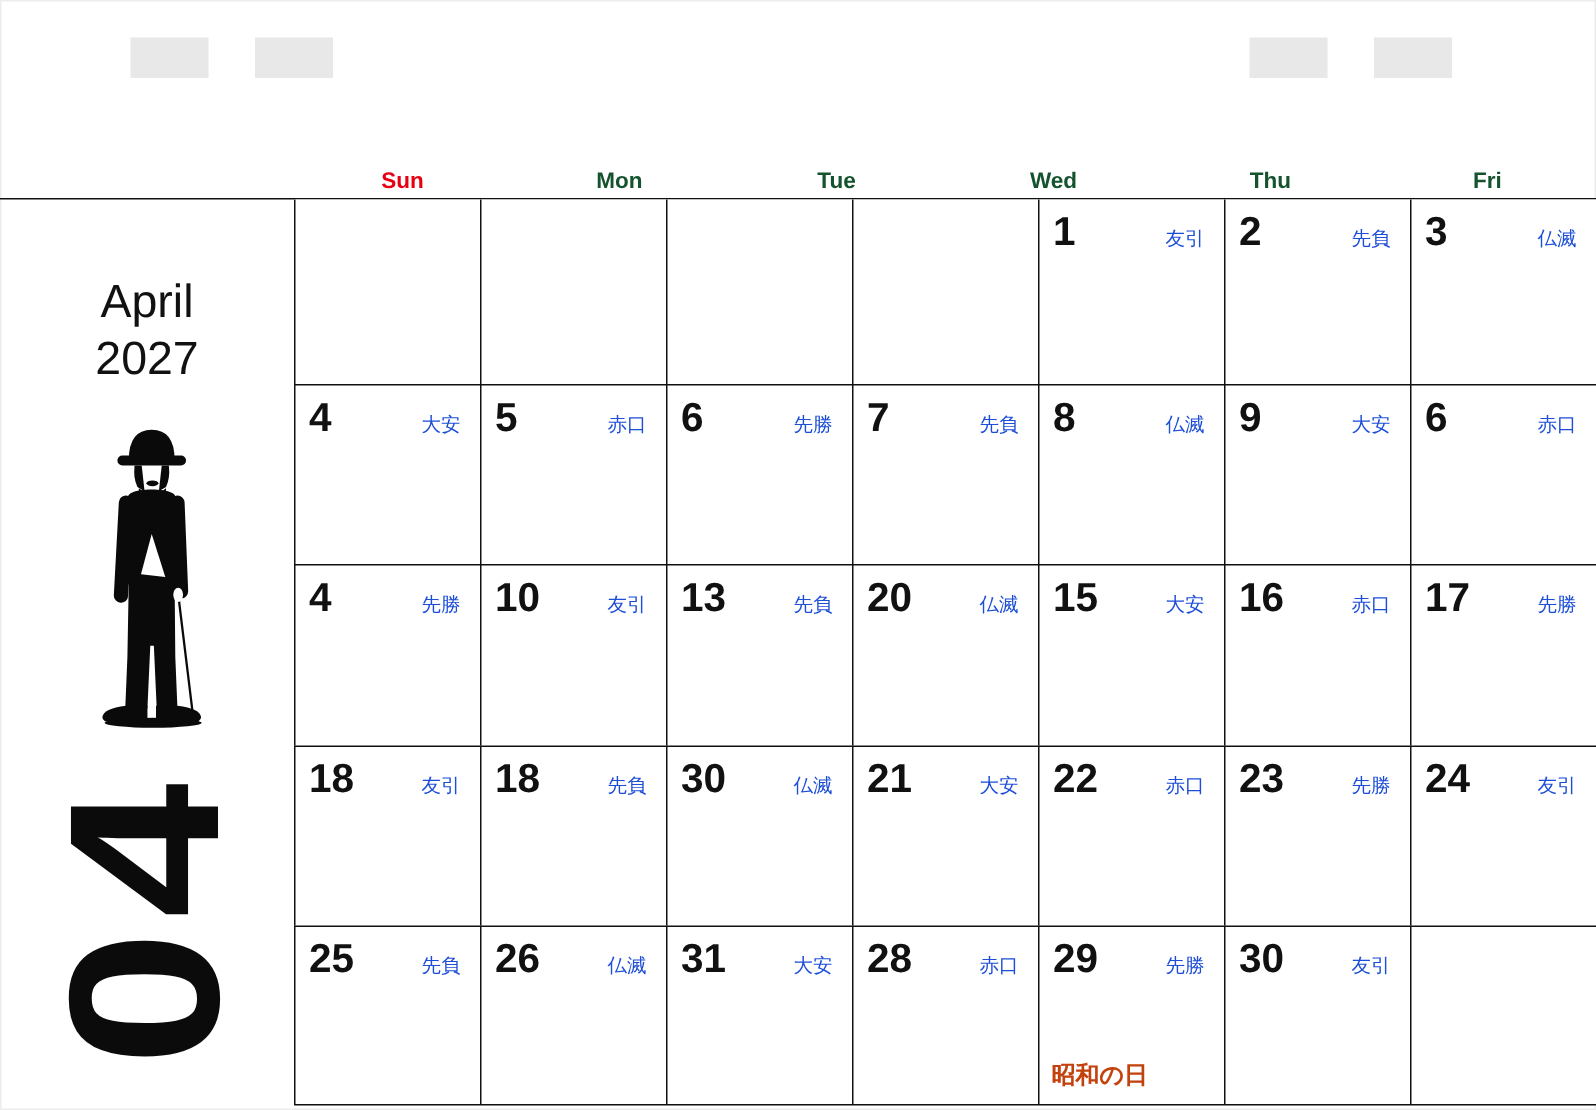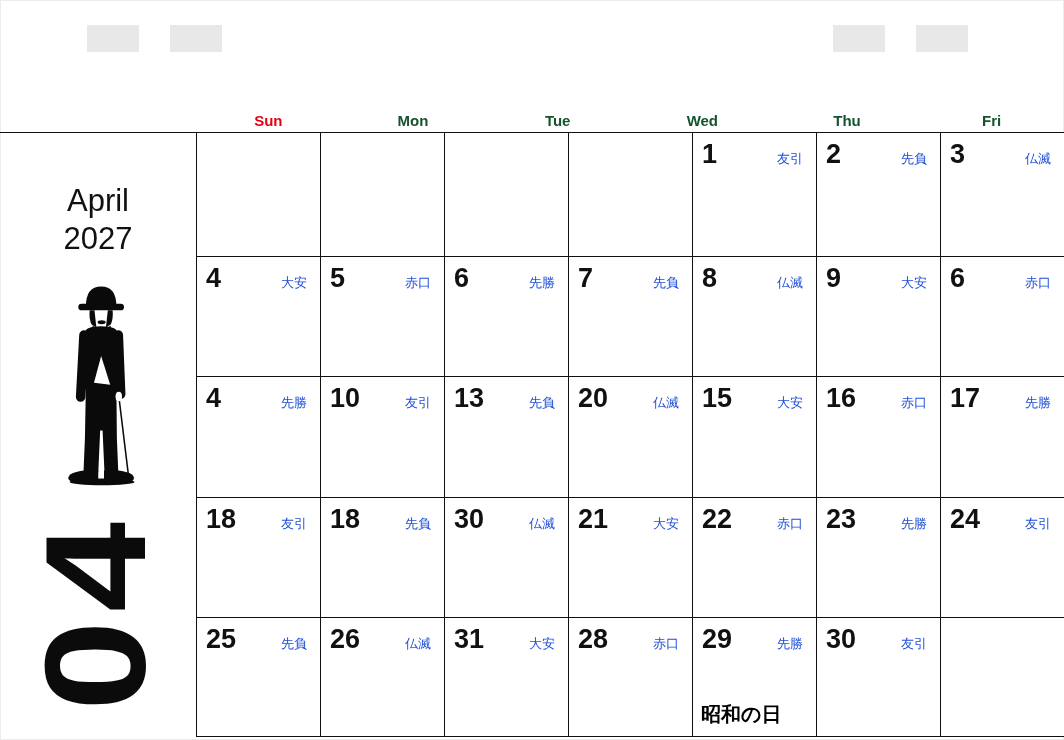--- a/index.html
+++ b/index.html
@@ -25,21 +25,21 @@
     position:absolute;top:133.2px;left:196px;width:868px;height:603px;
     display:grid;grid-template-columns:repeat(7,1fr);
     grid-template-rows:122.5px 120.5px 120.5px 120.5px 1fr;
     border-bottom:1.7px solid #111;
   }
   .cell{border-left:1.6px solid #111;border-top:1.6px solid #111;position:relative;background:#fff;}
   .cell.r0{border-top:none;}
   .cell-head{display:flex;justify-content:space-between;align-items:baseline;padding:8px 13px 0 9px;}
   .daynum{font-size:27px;font-weight:bold;line-height:1;color:#111;}
   .rokuyo{font-size:13px;color:#1d4ed8;}
-  .holiday{position:absolute;left:8px;bottom:8px;font-size:20px;font-weight:bold;color:#000000;}
+  .holiday{position:absolute;left:8px;bottom:8px;font-size:16px;font-weight:bold;color:#c2410c;}
 
   .month-title{
     position:absolute;top:182px;left:0;width:196px;text-align:center;
     font-size:31px;line-height:38px;color:#111;
   }
   .chaplin{position:absolute;left:56px;top:276px;width:96px;height:224px;}
   .month-number{
     position:absolute;left:96px;top:612px;
     transform:translate(-50%,-50%) rotate(-90deg) scale(1.08,0.95);
     font-size:150px;font-weight:bold;letter-spacing:8px;line-height:1;

